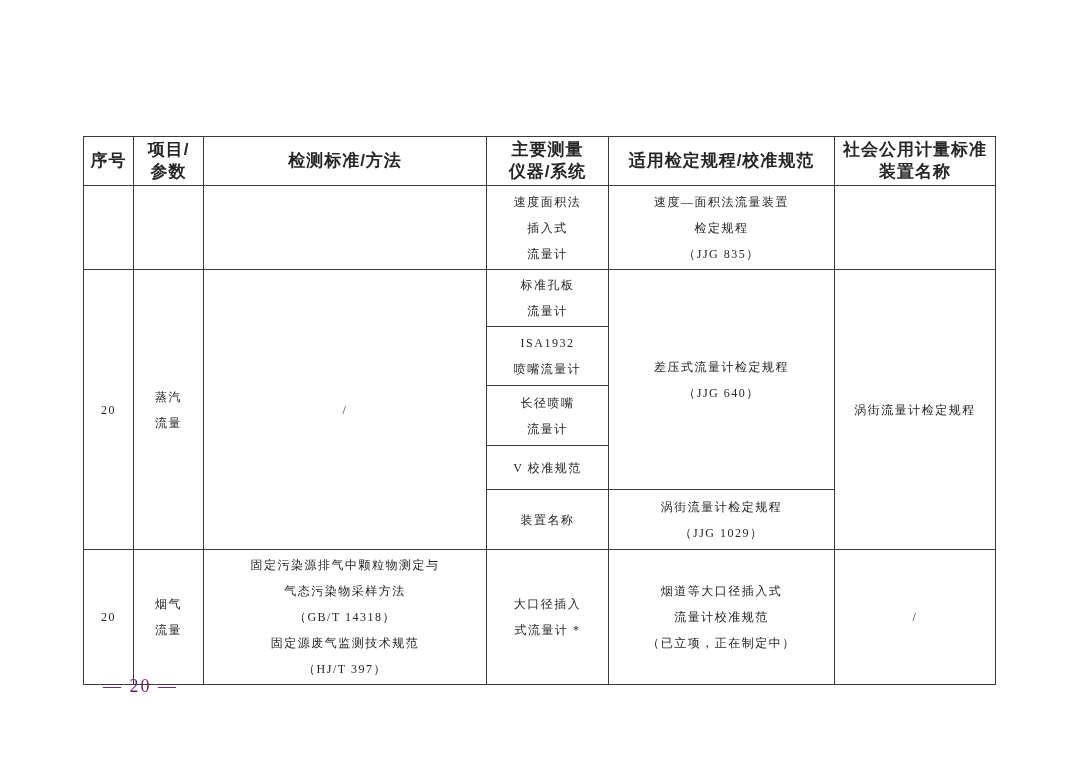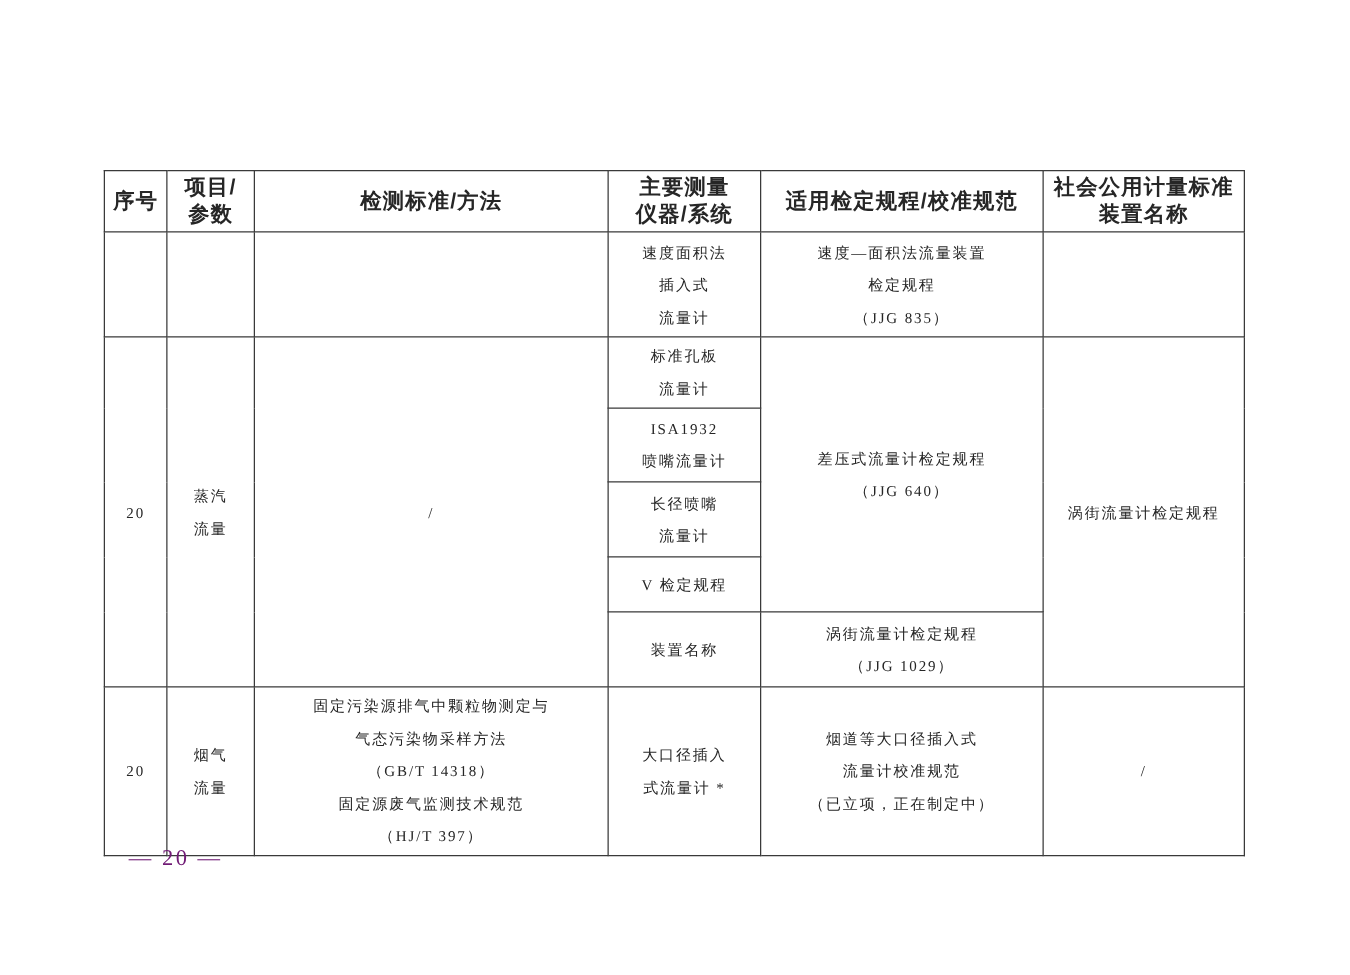--- a/index.html
+++ b/index.html
@@ -118,21 +118,21 @@
     </tr>
     <tr class="r-sub2">
       <td>ISA1932
 喷嘴流量计</td>
     </tr>
     <tr class="r-sub3">
       <td>长径喷嘴
 流量计</td>
     </tr>
     <tr class="r-sub4">
-      <td>V 检定规程</td>
+      <td>V 校准规范</td>
     </tr>
     <tr class="r-sub5">
       <td>装置名称</td>
       <td class="proc">涡街流量计检定规程
 （JJG 1029）</td>
     </tr>
 
     <tr class="r-20">
       <td>20</td>
       <td>烟气

